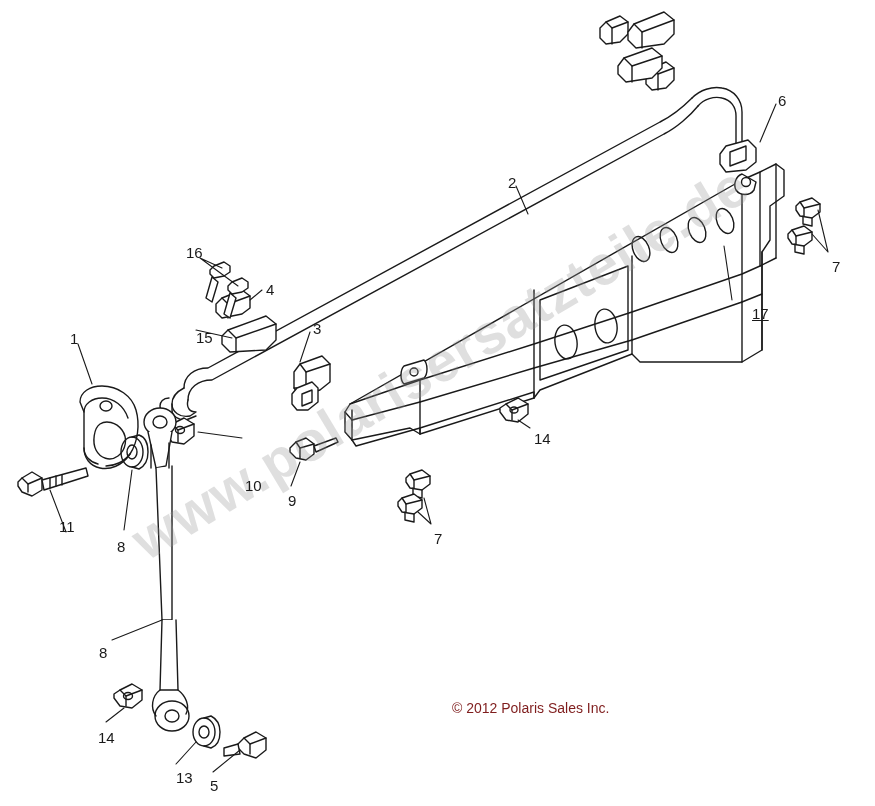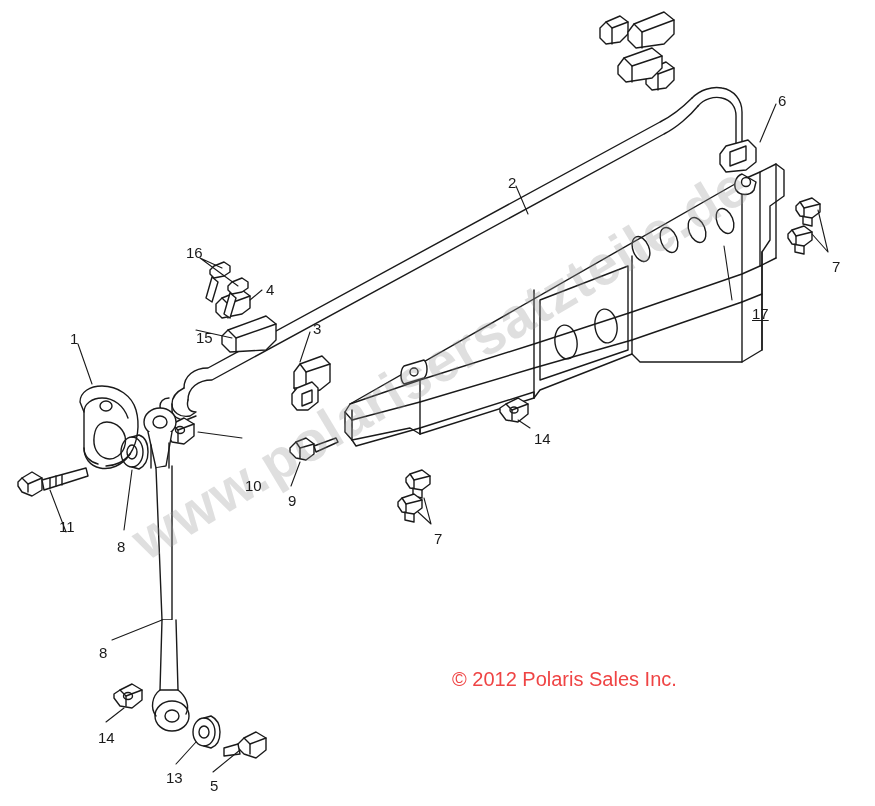--- a/index.html
+++ b/index.html
@@ -28,23 +28,24 @@
     position: absolute;
     font-family: "Liberation Sans", sans-serif;
     font-size: 15px;
     color: #1a1a1a;
     white-space: nowrap;
     user-select: none;
   }
   .copyright {
     position: absolute;
     font-family: "Liberation Sans", sans-serif;
-    font-size: 20px;
-    color: #ef4444;
+    font-size: 14px;
+    color: #7f1d1d;
     white-space: nowrap;
+    margin-top: 32px;
   }
   .watermark {
     position: absolute;
     left: 60px;
     top: 330px;
     width: 760px;
     text-align: center;
     font-family: "Liberation Sans", sans-serif;
     font-size: 56px;
     font-weight: bold;
@@ -315,21 +316,21 @@
   <div class="callout" style="left:266px; top:281px;">4</div>
   <div class="callout" style="left:210px; top:777px;">5</div>
   <div class="callout" style="left:778px; top:92px;">6</div>
   <div class="callout" style="left:832px; top:258px;">7</div>
   <div class="callout" style="left:434px; top:530px;">7</div>
   <div class="callout" style="left:99px;  top:644px;">8</div>
   <div class="callout" style="left:288px; top:492px;">9</div>
   <div class="callout" style="left:245px; top:437px;margin-top:40px;">10</div>
   <div class="callout" style="left:59px;  top:518px;">11</div>
   <div class="callout" style="left:117px; top:538px;">8</div>
-  <div class="callout" style="left:166px; top:769px;">13</div>
+  <div class="callout" style="left:176px; top:769px;">13</div>
   <div class="callout" style="left:534px; top:430px;">14</div>
   <div class="callout" style="left:98px;  top:729px;">14</div>
   <div class="callout" style="left:196px; top:329px;">15</div>
   <div class="callout" style="left:186px; top:244px;">16</div>
   <div class="callout" style="left:752px; top:305px;text-decoration:underline;">17</div>
 
   <div class="copyright" style="left:452px; top:668px;">© 2012 Polaris Sales Inc.</div>
 
 </div>
 

